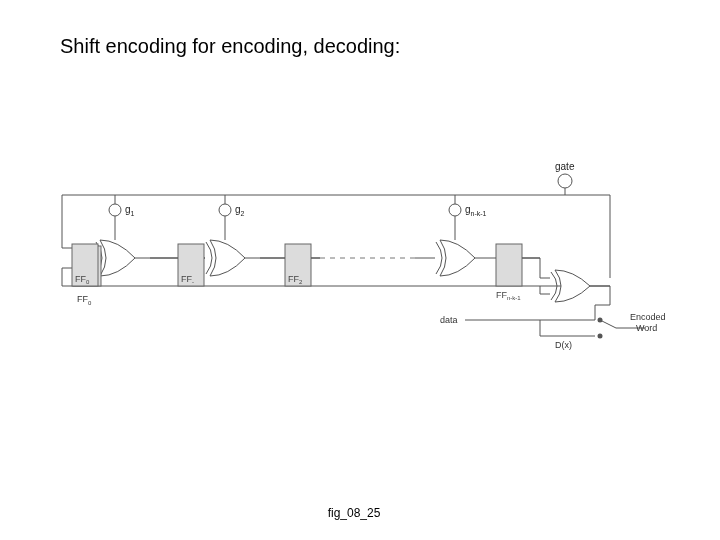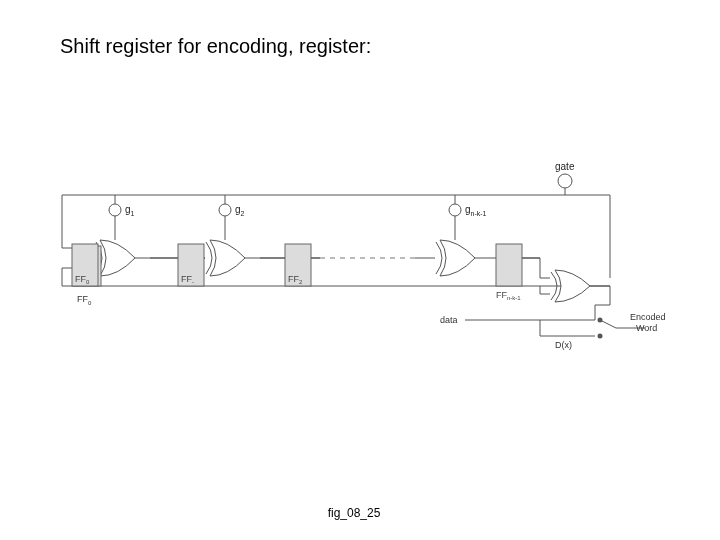--- a/index.html
+++ b/index.html
@@ -30,21 +30,21 @@
   svg { position: absolute; left: 0; top: 0; }
   .lbl { font-size: 10px; fill: #222; font-family: Arial, sans-serif; }
   .lbl-sm { font-size: 9px; fill: #333; }
   .wire { stroke: #555; stroke-width: 1; fill: none; }
   .gateShape { stroke: #555; stroke-width: 1; fill: #fff; }
   .ffBox { stroke: #666; stroke-width: 1; fill: #dcdcdc; }
 </style>
 </head>
 <body>
 
-<div class="title">Shift register for encoding, register:</div>
+<div class="title">Shift encoding for encoding, decoding:</div>
 
 <svg width="720" height="540">
 
   <line class="wire" x1="62" y1="195" x2="610" y2="195"></line>
   <line class="wire" x1="62" y1="195" x2="62" y2="248"></line>
 
   <line class="wire" x1="62" y1="286" x2="610" y2="286"></line>
 
   <line x1="320" y1="258" x2="415" y2="258" stroke="#777" stroke-width="1" stroke-dasharray="5 5"></line>
 

